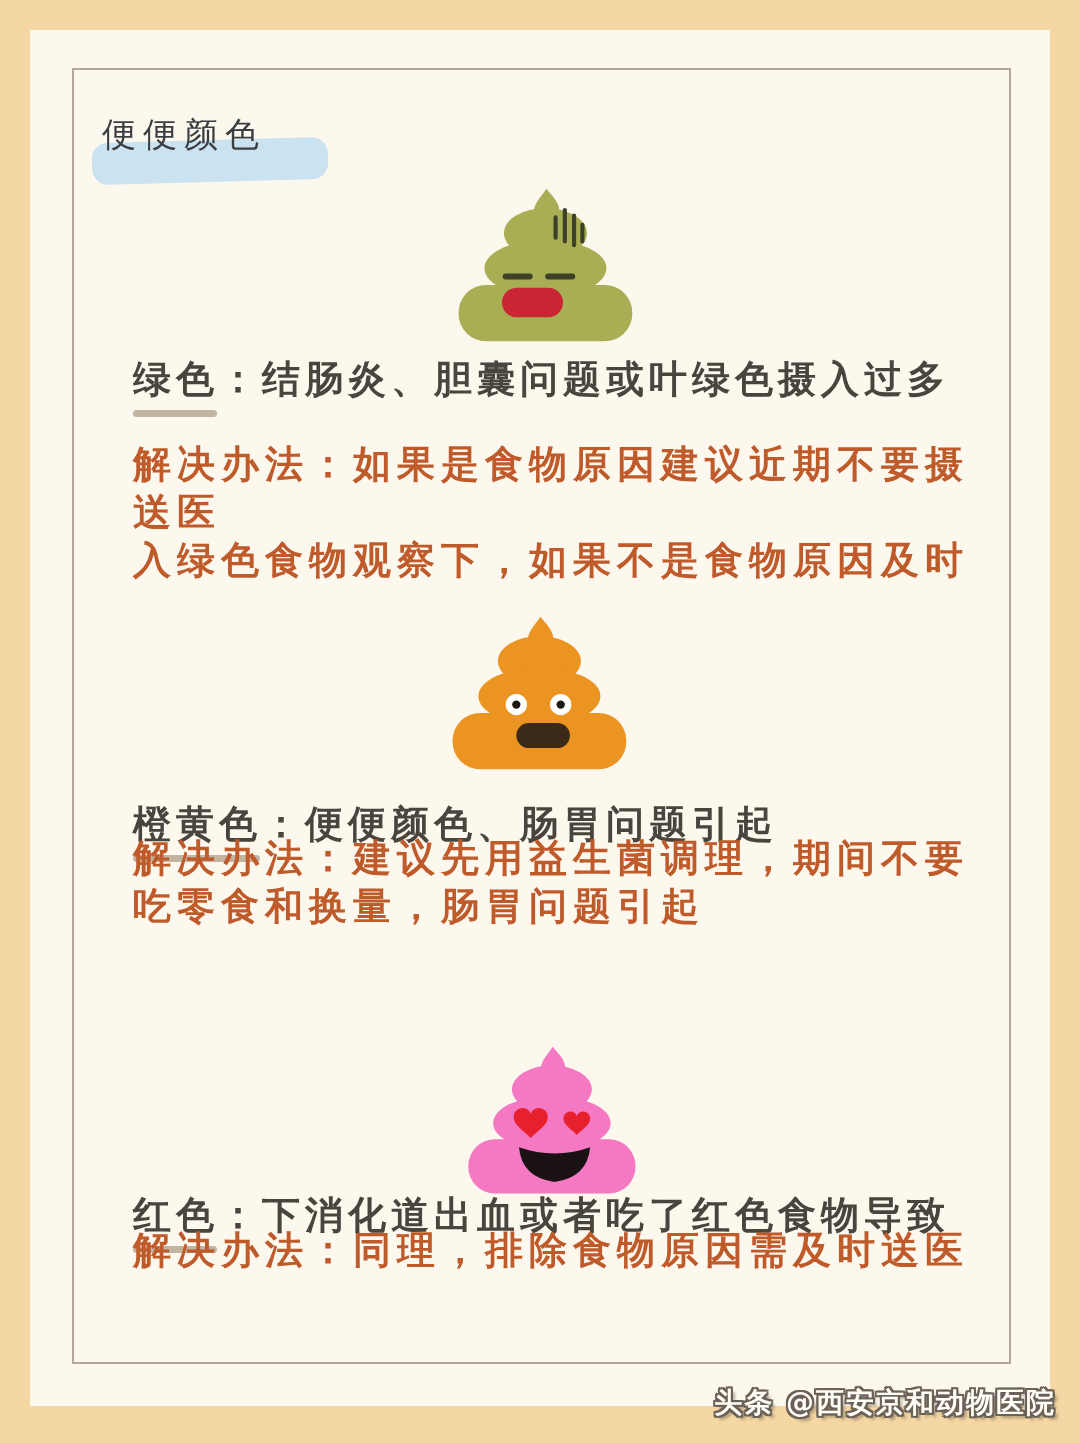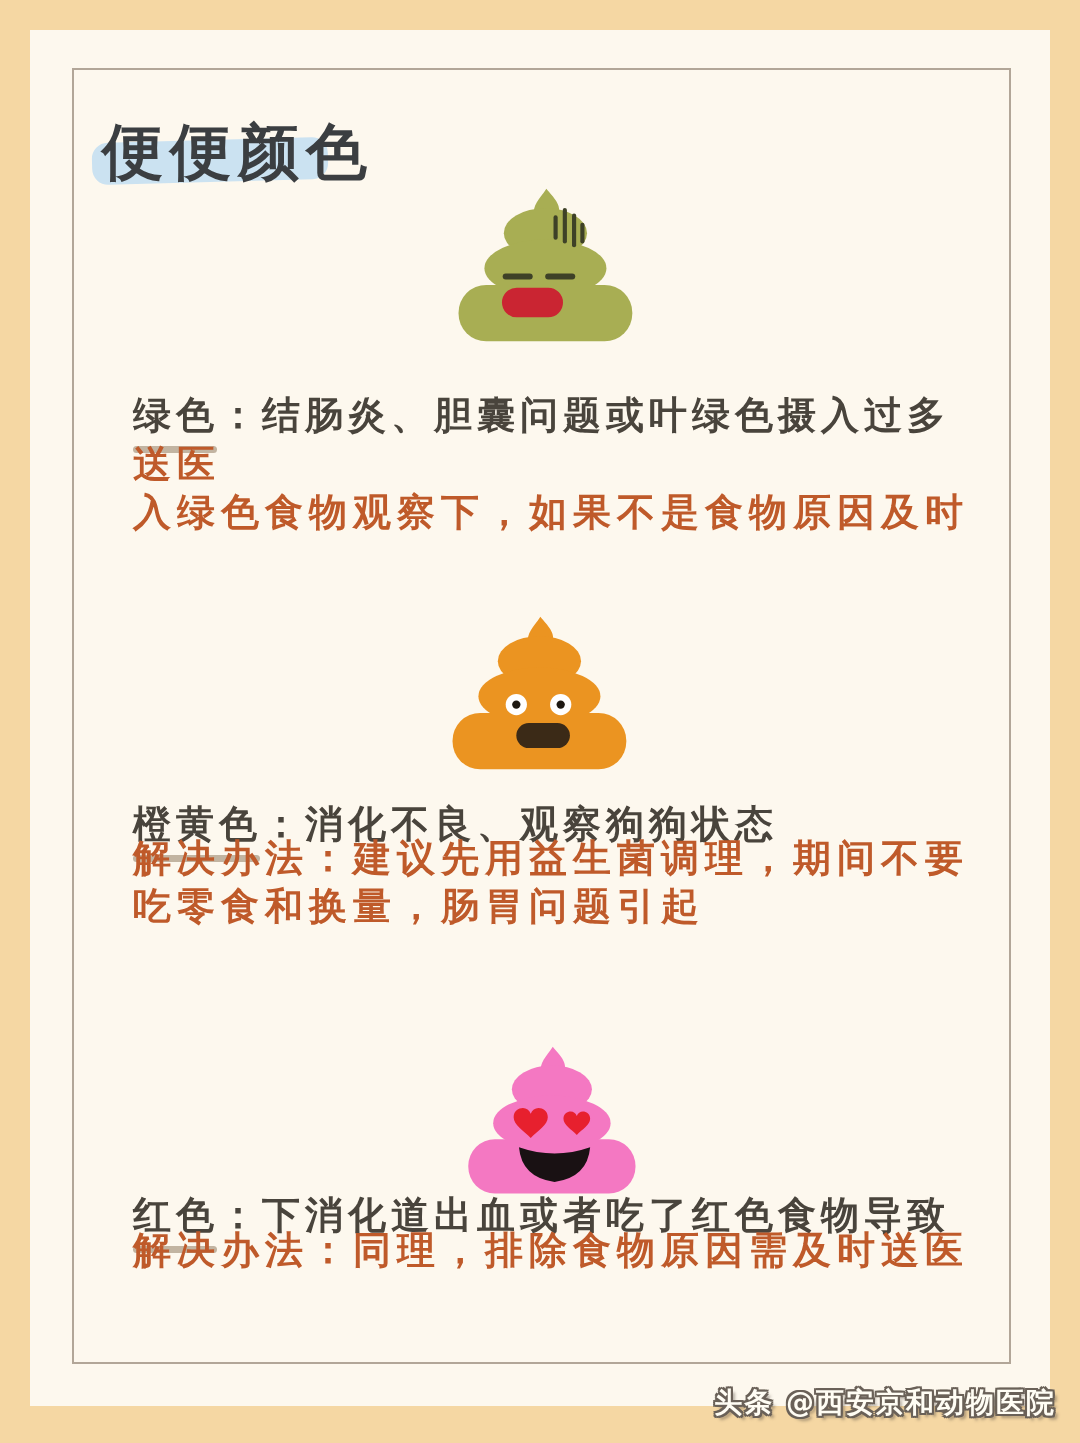--- a/index.html
+++ b/index.html
@@ -27,40 +27,40 @@
   .title-block { position:absolute; left:102px; top:112px; }
   .title-hl {
     position:absolute; left:-10px; top:28px;
     width:236px; height:42px;
     background: var(--title-highlight, #cbe2f1);
     border-radius:16px;
     transform:rotate(-1.6deg);
   }
   .title-text {
     position:relative;
-    font-size:61px; font-weight:bold;
+    font-size:34px; font-weight:normal;
     color: var(--title-text, #3b3e41);
     letter-spacing:7px;
   }
 
   
   .emoji { position:absolute; }
   .emoji svg { display:block; }
   .emoji-green  { left:452px; top:186px; color: var(--green-poop, #a8ae53); }
   .emoji-orange { left:446px; top:614px; color: var(--orange-poop, #eb9421); }
   .emoji-pink   { left:462px; top:1044px; color: var(--pink-poop, #f478c2); }
 
   
   .heading {
     position:absolute; left:133px;
     font-size:38px; font-weight:bold;
     color: var(--heading-text, #49443c);
     letter-spacing:5px; white-space:nowrap;
   }
-  .heading-green  { top:390px; }
+  .heading-green  { top:354px; }
   .heading-orange { top:799px; }
   .heading-red    { top:1190px; }
   .term { position:relative; display:inline-block; }
   .term::after {
     content:""; position:absolute; left:0px; right:2px; bottom:-12px;
     height:7px; border-radius:4px;
     background: var(--underline, #c2b4a1);
   }
 
   
@@ -120,20 +120,21 @@
           <line x1="58" y1="98" x2="84" y2="98"></line>
           <line x1="104" y1="98" x2="130" y2="98"></line>
         </g>
         <rect x="54" y="110" width="66" height="32" rx="16" fill="#ca2532"></rect>
       </svg>
     </div>
     <div class="heading heading-green">
       <span class="term">绿色</span><span>：结肠炎、胆囊问题或叶绿色摄入过多</span>
     </div>
     <div class="solution sol-green">
+      <div class="sol-line">解决办法：如果是食物原因建议近期不要摄</div>
       <div class="sol-line">送医</div>
       <div class="sol-line">入绿色食物观察下，如果不是食物原因及时</div>
     </div>
   </section>
 
   <section>
     <div class="emoji emoji-orange">
       <svg width="185" height="159" viewBox="0 0 200 172" xmlns="http://www.w3.org/2000/svg">
         <g fill="currentColor">
           <path d="M102,3 C110,13 119,20 115,33 C112,44 92,45 89,33 C86,21 95,14 102,3 Z"></path>
@@ -144,21 +145,21 @@
         <g>
           <circle cx="76" cy="98" r="11.5" fill="#ffffff"></circle>
           <circle cx="76" cy="98" r="4.5" fill="#1d1812"></circle>
           <circle cx="124" cy="98" r="11.5" fill="#ffffff"></circle>
           <circle cx="124" cy="98" r="4.5" fill="#1d1812"></circle>
         </g>
         <rect x="76" y="118" width="58" height="27" rx="13.5" fill="#3b2a17"></rect>
       </svg>
     </div>
     <div class="heading heading-orange">
-      <span class="term">橙黄色</span><span>：消化不良、观察狗狗状态</span>
+      <span class="term">橙黄色</span><span>：便便颜色、肠胃问题引起</span>
     </div>
     <div class="solution sol-orange">
       <div class="sol-line">解决办法：建议先用益生菌调理，期间不要</div>
       <div class="sol-line">吃零食和换量，肠胃问题引起</div>
     </div>
   </section>
 
   <section>
     <div class="emoji emoji-pink">
       <svg width="178" height="153" viewBox="0 0 200 172" xmlns="http://www.w3.org/2000/svg">

